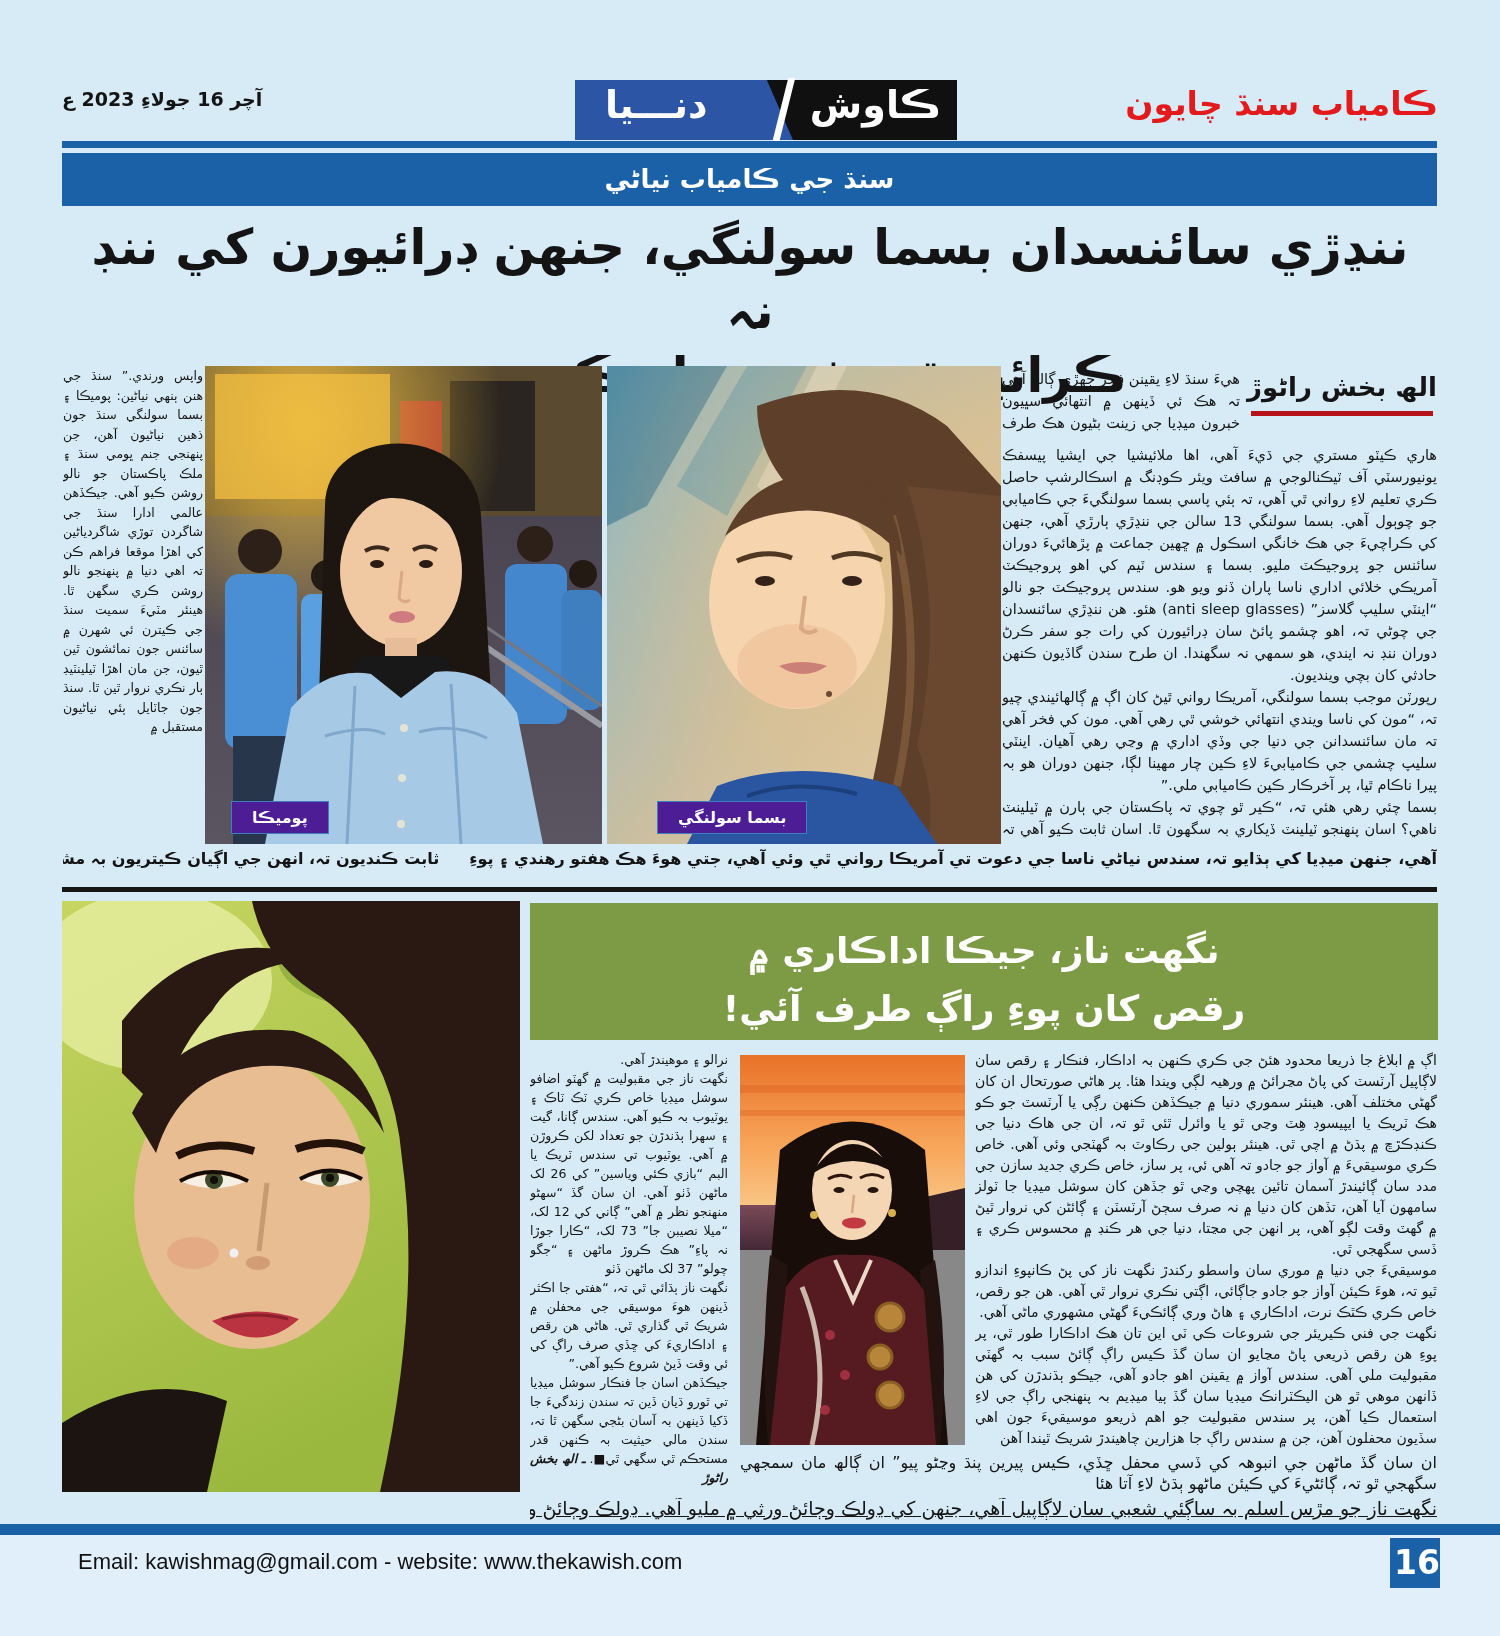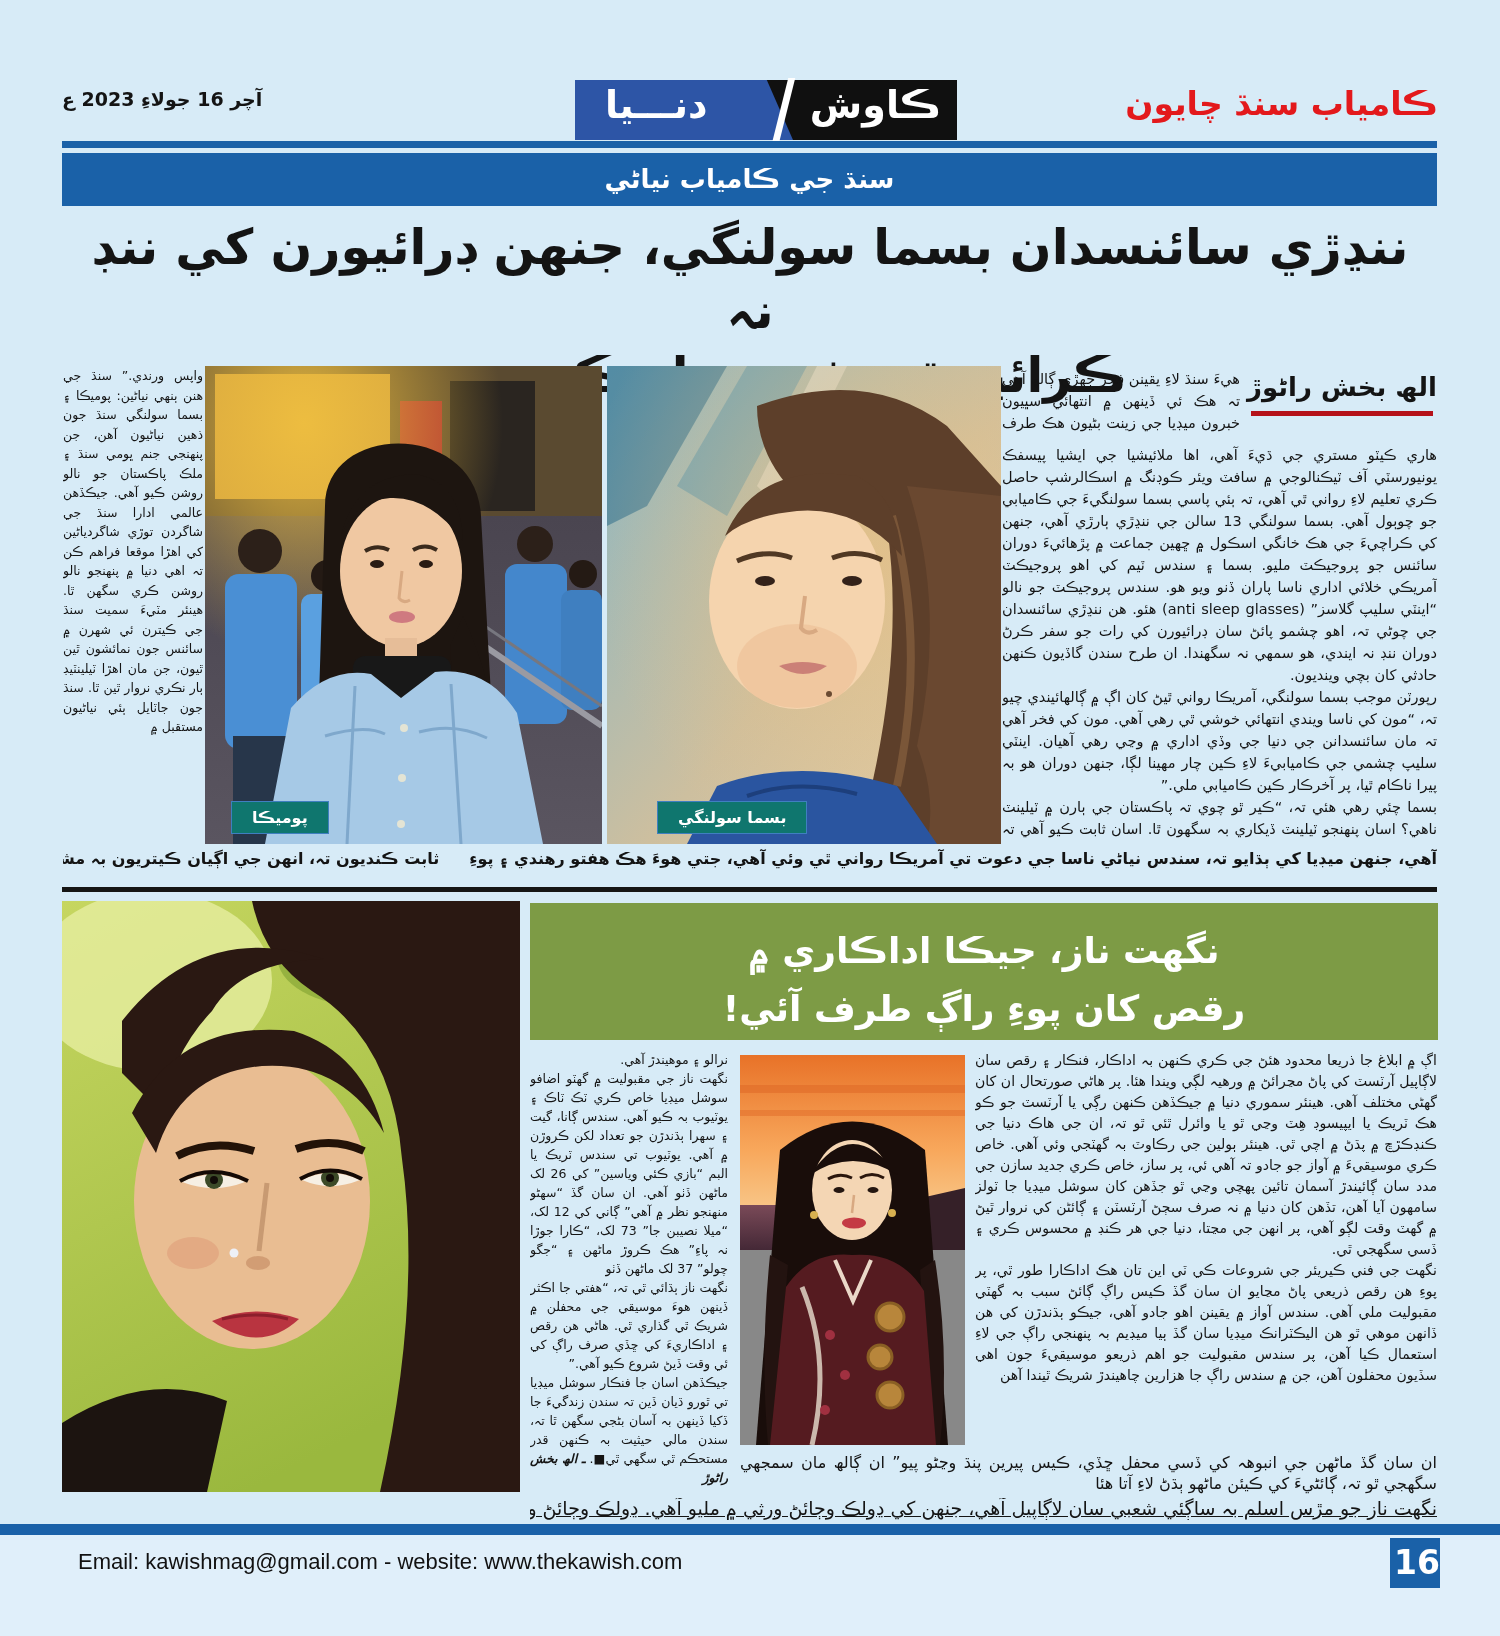--- a/index.html
+++ b/index.html
@@ -32,21 +32,21 @@
   
   .byline{left:1247px;top:372px;width:190px;text-align:center;font-size:26px;font-weight:bold;}
   .byline-rule{width:182px;height:5px;background:var(--darkred);margin:9px auto 0;}
   .a1-intro{left:1002px;top:368px;width:238px;height:70px;font-size:14.5px;line-height:22px;}
   .a1-right{left:1002px;top:444px;width:435px;height:400px;font-size:14.5px;line-height:22px;}
   .a1-left{left:63px;top:366px;width:140px;height:478px;font-size:12.5px;line-height:19.5px;}
   .photo{overflow:hidden;background:#888;}
   .photo svg{display:block;width:100%;height:100%;}
   .ph-bisma{left:607px;top:366px;width:394px;height:478px;}
   .ph-pomika{left:205px;top:366px;width:397px;height:478px;}
-  .caption{position:absolute;background:#0f766e;color:#fff;font-size:16px;font-weight:bold;padding:6px 20px;border:1px solid #3f7fc0;}
+  .caption{position:absolute;background:#4c1d95;color:#fff;font-size:16px;font-weight:bold;padding:6px 20px;border:1px solid #3f7fc0;}
   .cap-pomika{left:26px;bottom:10px;}
   .cap-bisma{left:50px;bottom:10px;}
   .a1-bottom{left:63px;right:63px;top:849px;height:26px;display:flex;justify-content:space-between;font-size:16px;font-weight:bold;direction:rtl;gap:30px;white-space:nowrap;overflow:hidden;}
   .divider{left:62px;right:63px;top:887px;height:5px;background:#151515;}
   
   .ph-nighat-large{left:62px;top:901px;width:458px;height:591px;}
   .green-box{left:530px;top:903px;width:908px;height:137px;background:var(--green);color:#fff;text-align:center;font-weight:bold;padding-top:19px;}
   .green-box .l1,.green-box .l2{font-size:36px;line-height:58px;}
   .a2-right{left:975px;top:1050px;width:462px;height:398px;font-size:14px;line-height:21px;}
   .ph-nighat-red{left:740px;top:1055px;width:225px;height:390px;}
@@ -232,20 +232,21 @@
     </svg>
   </div>
 
   <div class="abs green-box">
     <div class="l1">نگهت ناز، جيڪا اداڪاري ۾</div>
     <div class="l2">رقص کان پوءِ راڳ طرف آئي!</div>
   </div>
 
   <div class="abs a2-right rtl-just">
     <p>اڳ ۾ ابلاغ جا ذريعا محدود هئڻ جي ڪري ڪنهن بہ اداڪار، فنڪار ۽ رقص سان لاڳاپيل آرٽسٽ کي پاڻ مڃرائڻ ۾ ورهيہ لڳي ويندا هئا. پر هاڻي صورتحال ان کان گهڻي مختلف آهي. هينئر سموري دنيا ۾ جيڪڏهن ڪنهن رڳي يا آرٽسٽ جو ڪو هڪ ٽريڪ يا ايپيسوڊ هِٽ وڃي ٿو يا وائرل ٿئي ٿو تہ، ان جي هاڪ دنيا جي ڪنڊڪڙڇ ۾ پڌڻ ۾ اچي ٿي. هينئر ٻولين جي رڪاوٽ بہ گهٽجي وئي آهي. خاص ڪري موسيقيءَ ۾ آواز جو جادو تہ آهي ئي، پر ساز، خاص ڪري جديد سازن جي مدد سان ڳائيندڙ آسمان تائين پهچي وڃي ٿو جڏهن کان سوشل ميڊيا جا ٽولز سامهون آيا آهن، تڏهن کان دنيا ۾ نہ صرف سڄڻ آرٽسٽن ۽ ڳائڻن کي نروار ٿيڻ ۾ گهٽ وقت لڳو آهي، پر انهن جي مڃتا، دنيا جي هر ڪنڊ ۾ محسوس ڪري ۽ ڏسي سگهجي ٿي.</p>
+    <p>موسيقيءَ جي دنيا ۾ موري سان واسطو رکندڙ نگهت ناز کي پڻ ڪانپوءِ اندازو ٿيو تہ، هوءَ ڪيئن آواز جو جادو جاڳائي، اڳتي نڪري نروار ٿي آهي. هن جو رقص، خاص ڪري ڪٿڪ نرت، اداڪاري ۽ هاڻ وري ڳائڪيءَ گهڻي مشهوري ماڻي آهي.</p>
     <p>نگهت جي فني ڪيريئر جي شروعات ڪي ٽي اين تان هڪ اداڪارا طور ٿي، پر پوءِ هن رقص ذريعي پاڻ مڃايو ان سان گڏ ڪيس راڳ ڳائڻ سبب بہ گهٽي مقبوليت ملي آهي. سندس آواز ۾ يقينن اهو جادو آهي، جيڪو ٻڌندڙن کي هن ڏانهن موهي ٿو هن اليڪٽرانڪ ميڊيا سان گڏ ٻيا ميڊيم بہ پنهنجي راڳ جي لاءِ استعمال ڪيا آهن، پر سندس مقبوليت جو اهم ذريعو موسيقيءَ جون اهي سڏيون محفلون آهن، جن ۾ سندس راڳ جا هزارين چاهيندڙ شريڪ ٿيندا آهن</p>
 
   </div>
 
   <div class="abs photo ph-nighat-red">
     <svg viewBox="0 0 225 390" preserveAspectRatio="none">
       <defs>
         <linearGradient id="nrsky" x1="0" y1="0" x2="0" y2="1">
           <stop offset="0" stop-color="#e87228"></stop>
             <stop offset="0.6" stop-color="#f8a85c"></stop>

